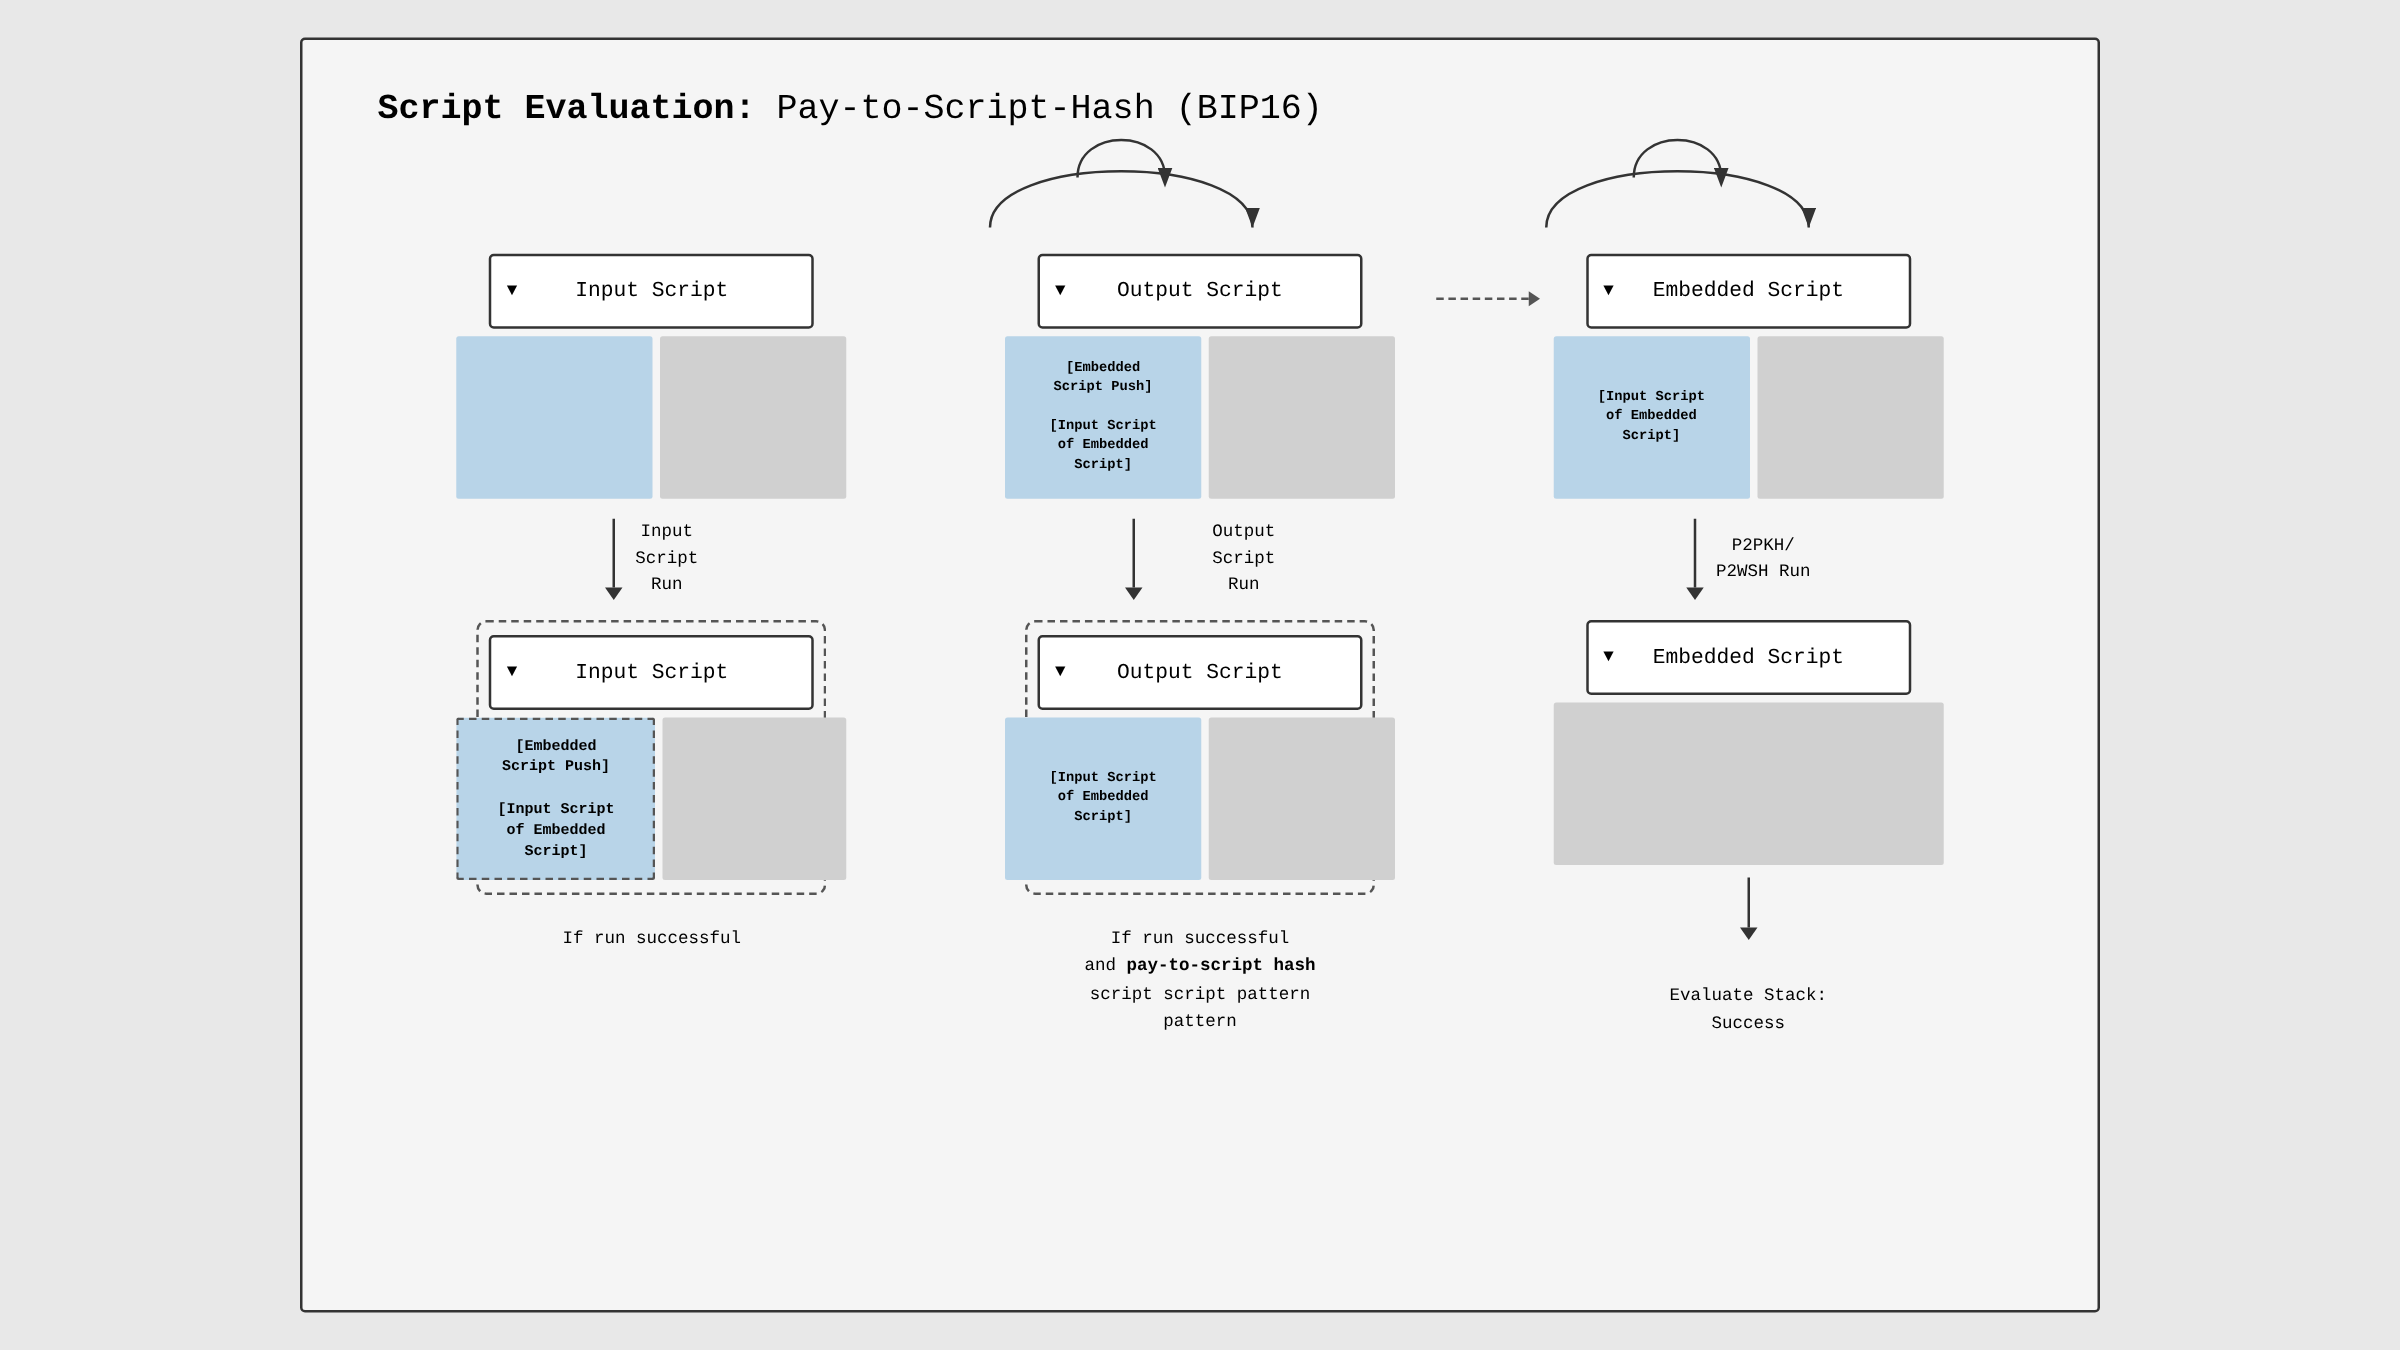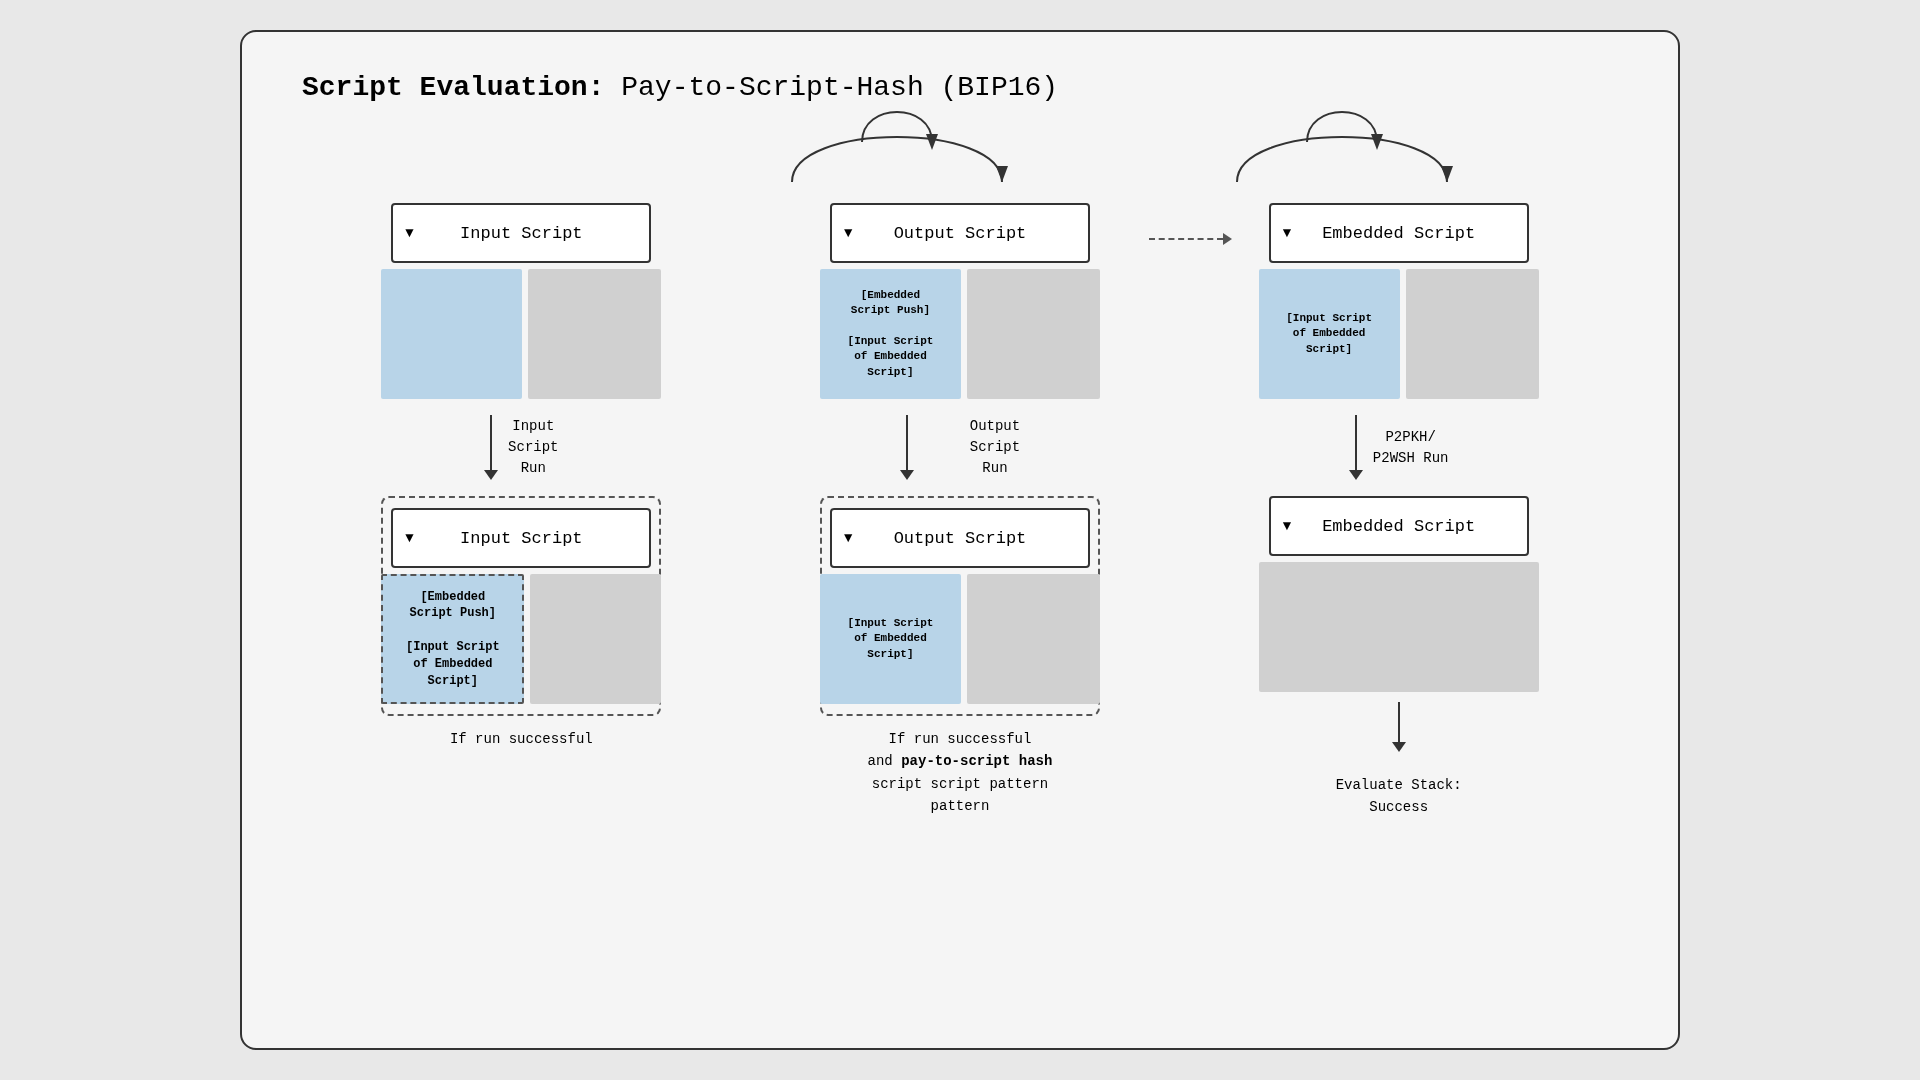--- a/index.html
+++ b/index.html
@@ -7,21 +7,21 @@
       background: #e8e8e8;
       display: flex;
       justify-content: center;
       align-items: center;
       min-height: 100vh;
       font-family: 'Courier New', Courier, monospace;
     }
     .main-card {
       background: #f5f5f5;
       border: 2px solid #333;
-      border-radius: 16px;
+      border-radius: 4px;
       width: 1440px;
       min-height: 1020px;
       padding: 40px 60px;
       position: relative;
     }
     .page-title {
       font-size: 28px;
       margin-bottom: 40px;
       font-family: 'Courier New', Courier, monospace;
     }
@@ -69,21 +69,21 @@
       transform: translateY(-50%);
       font-size: 14px;
     }
 
     
     .stack-area {
       display: flex;
       flex-direction: row;
       gap: 6px;
       margin-top: 6px;
-      width: 280px;
+      width: 312px;
       height: 130px;
     }
     .stack-block {
       flex: 1;
       border: none;
       border-radius: 2px;
     }
     .stack-block.blue {
       background: #b8d4e8;
       display: flex;
@@ -119,21 +119,21 @@
       width: 280px;
       display: flex;
       flex-direction: column;
       align-items: center;
     }
 
     .caption-text {
       font-size: 14px;
       font-family: 'Courier New', Courier, monospace;
       text-align: center;
-      margin-top: 12px;
+      margin-top: 24px;
       line-height: 1.6;
     }
     .caption-text .bold {
       font-weight: 900;
     }
 
     .col1 { }
     .col2 { }
     .col3 { }
 

